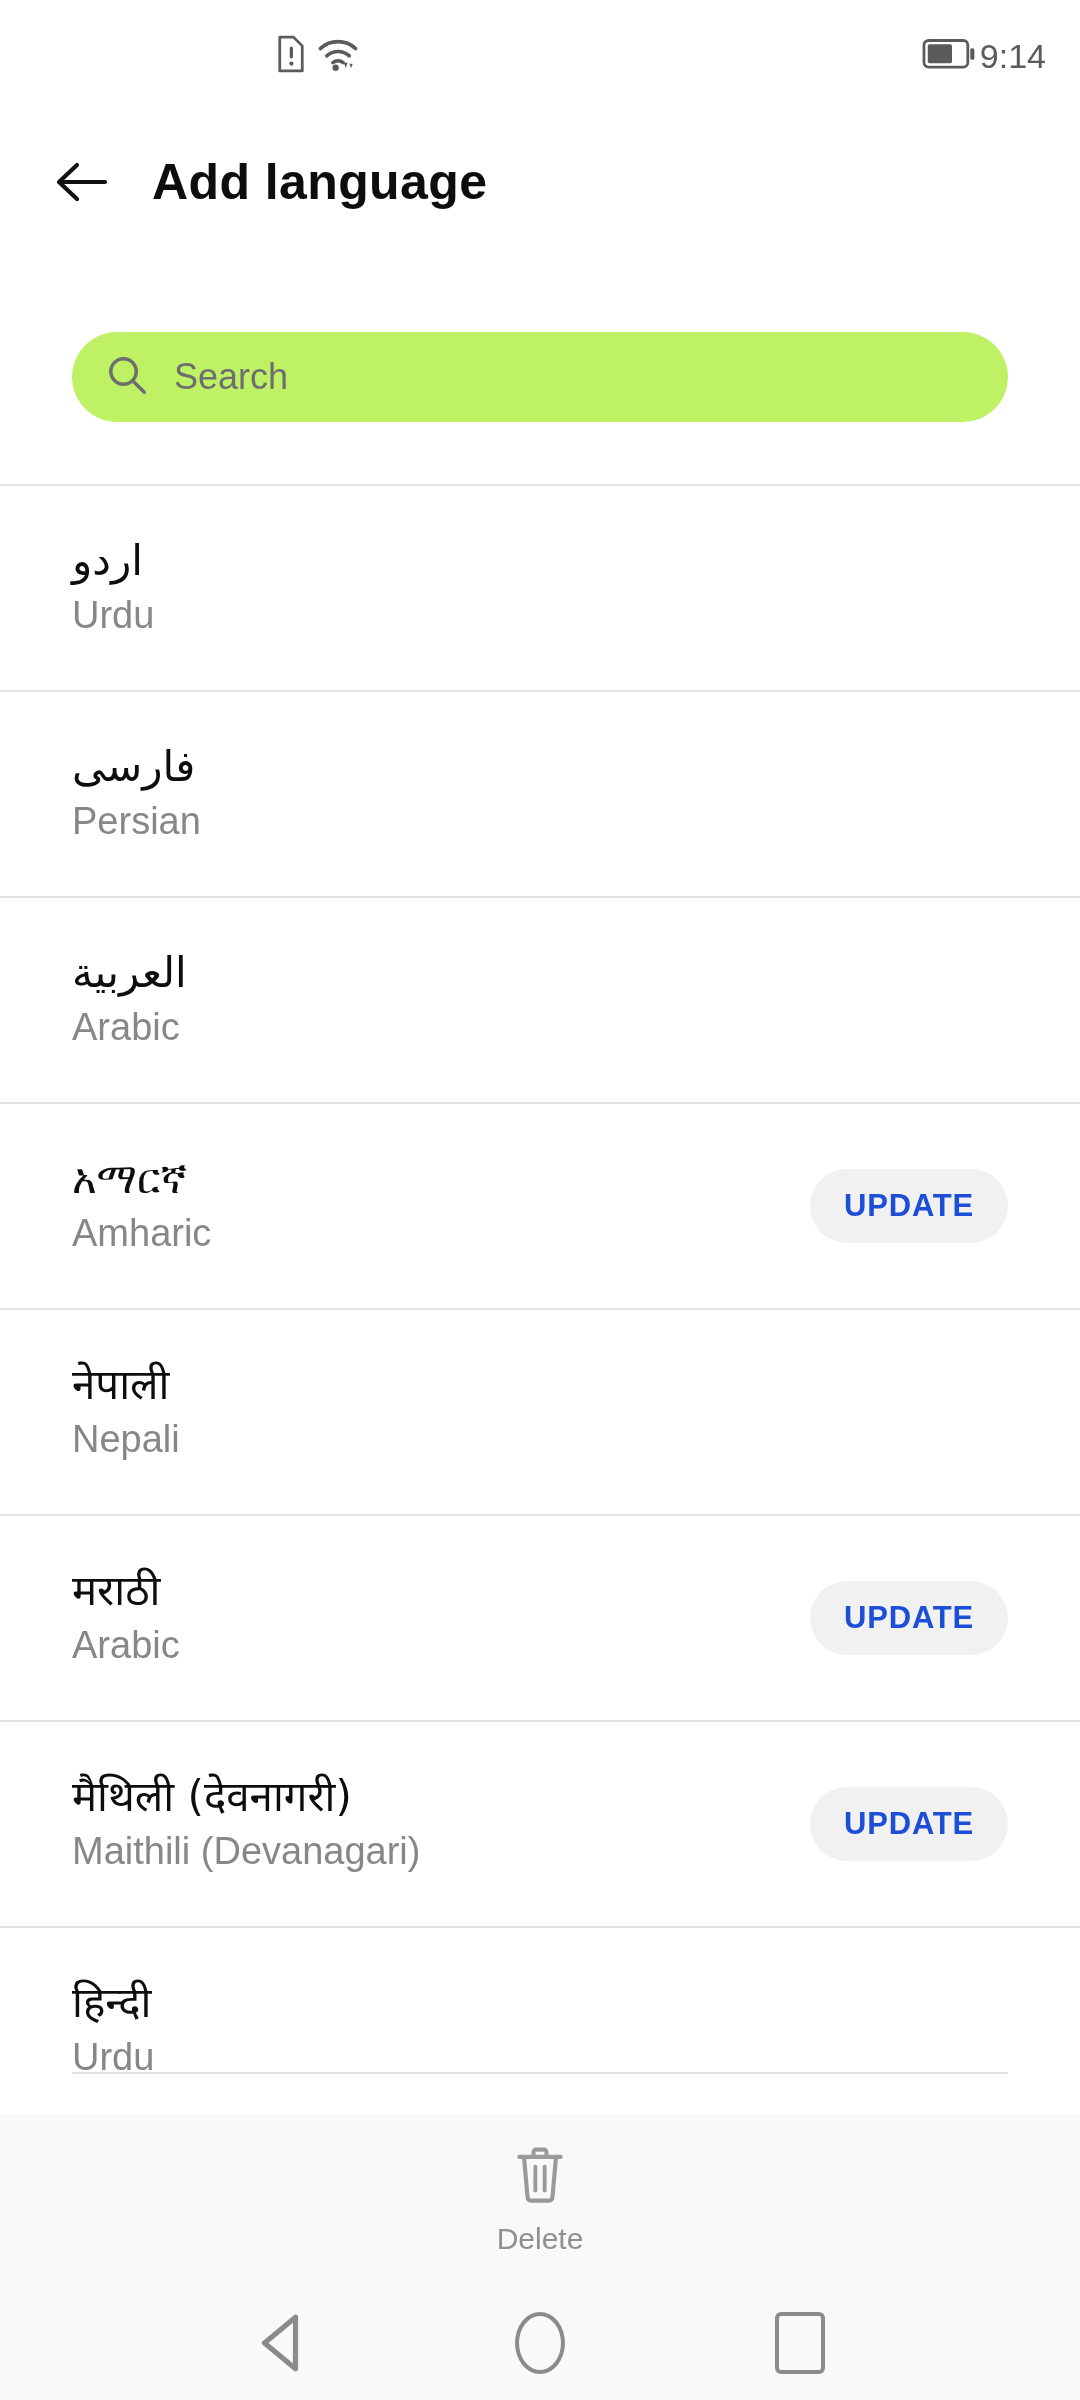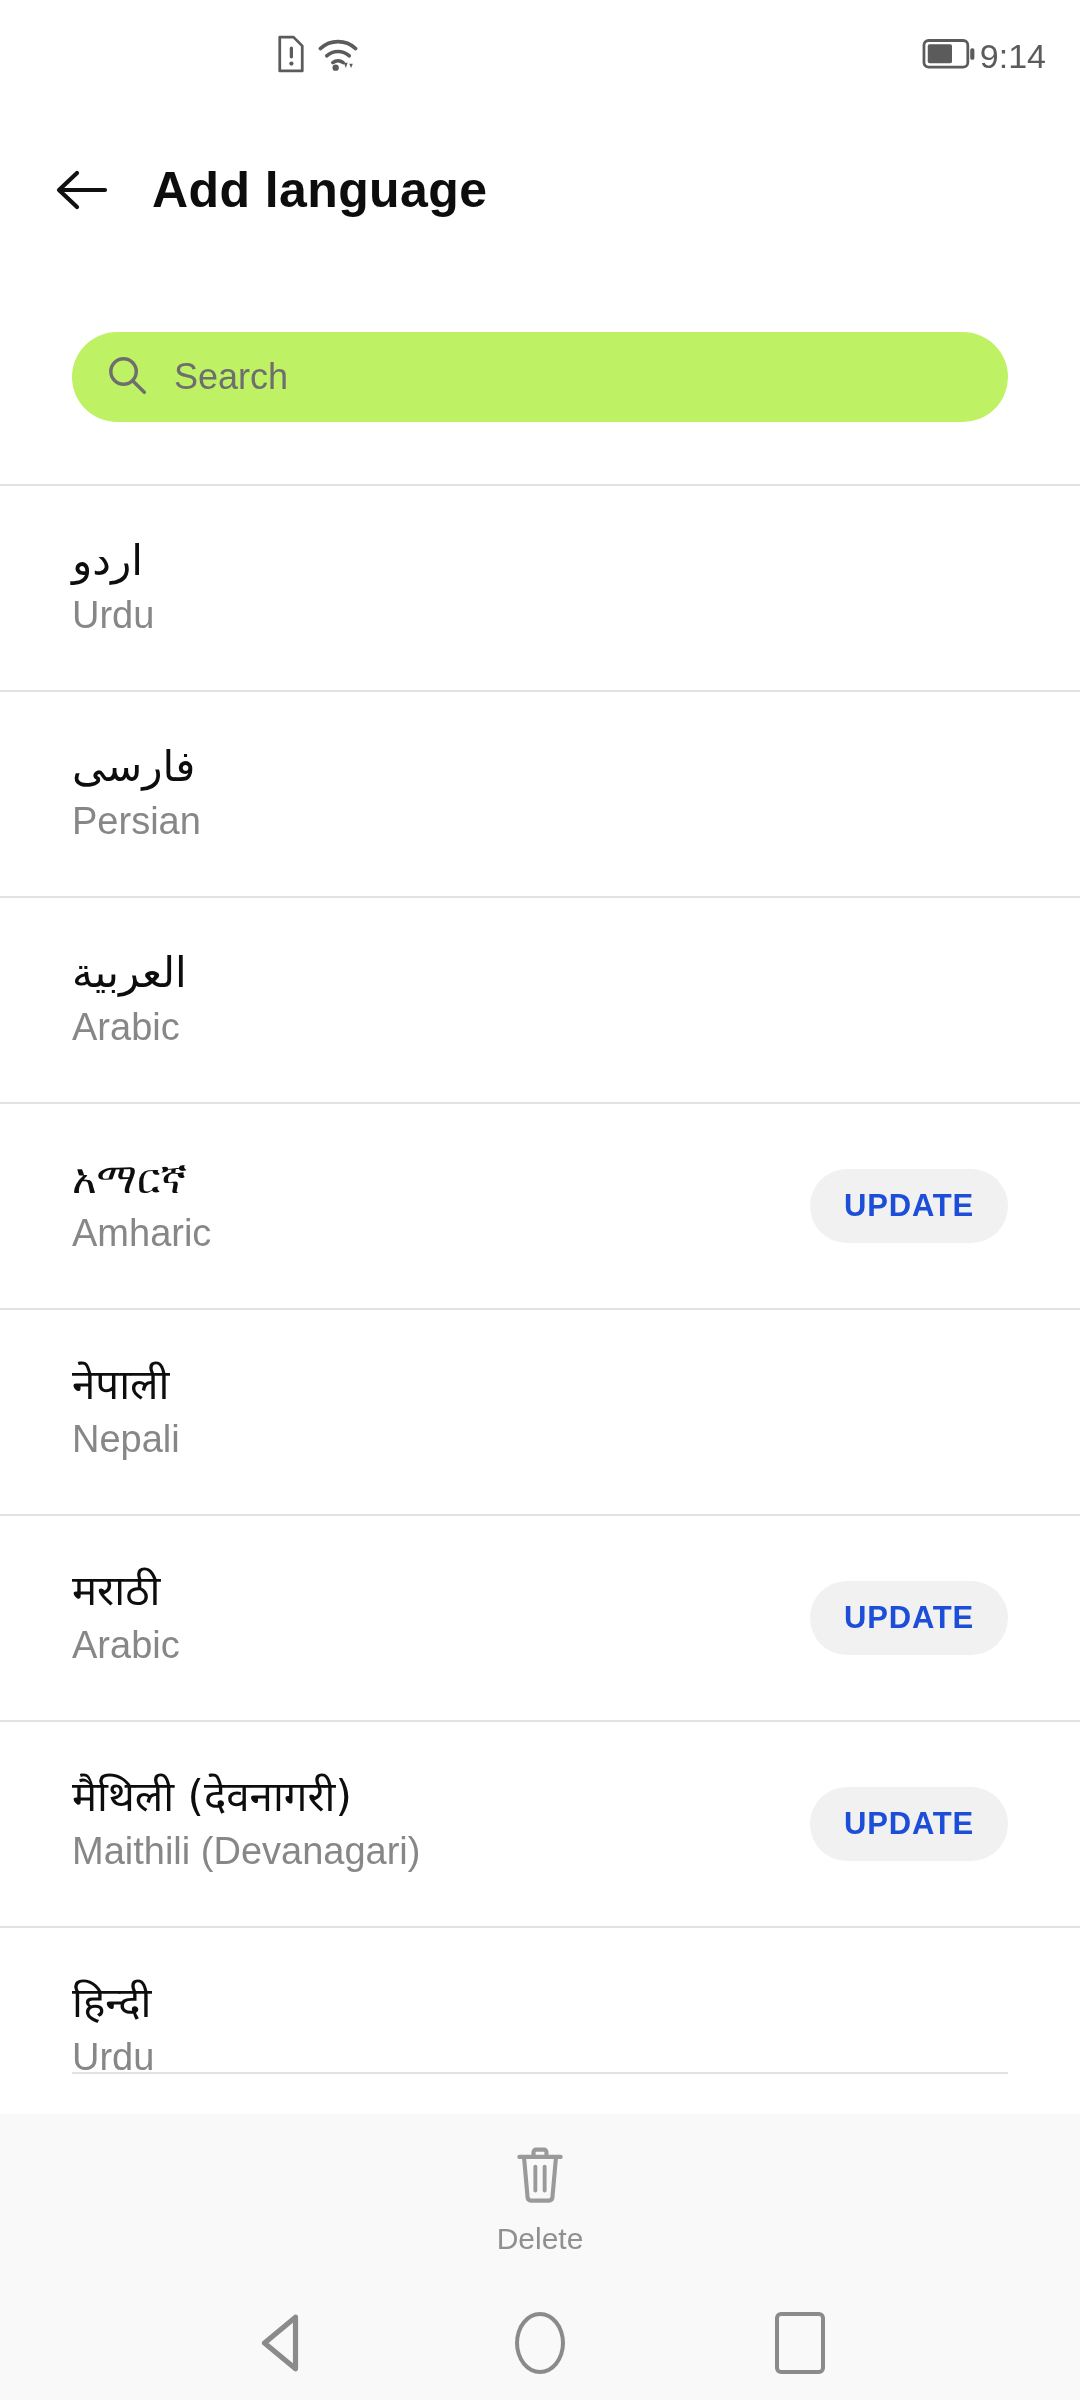--- a/index.html
+++ b/index.html
@@ -24,21 +24,21 @@
     position:absolute; right:34px; top:0; height:112px;
     display:flex; align-items:center; gap:4px;
   }
   .status-time {
     font-size:34px; color:#5b5b5b; letter-spacing:0px;
     font-family:"Liberation Sans", sans-serif;
   }
 
   
   .header {
-    position:absolute; top:120px; left:0; width:1080px; height:140px;
+    position:absolute; top:112px; left:0; width:1080px; height:140px;
     display:flex; align-items:center;
   }
   .back-btn {
     width:78px; height:78px; margin-left:42px;
     display:flex; align-items:center; justify-content:center;
     cursor:pointer;
   }
   .page-title {
     font-size:50px; font-weight:bold; color:#0d0d0d;
     margin-left:32px; letter-spacing:0.4px;

